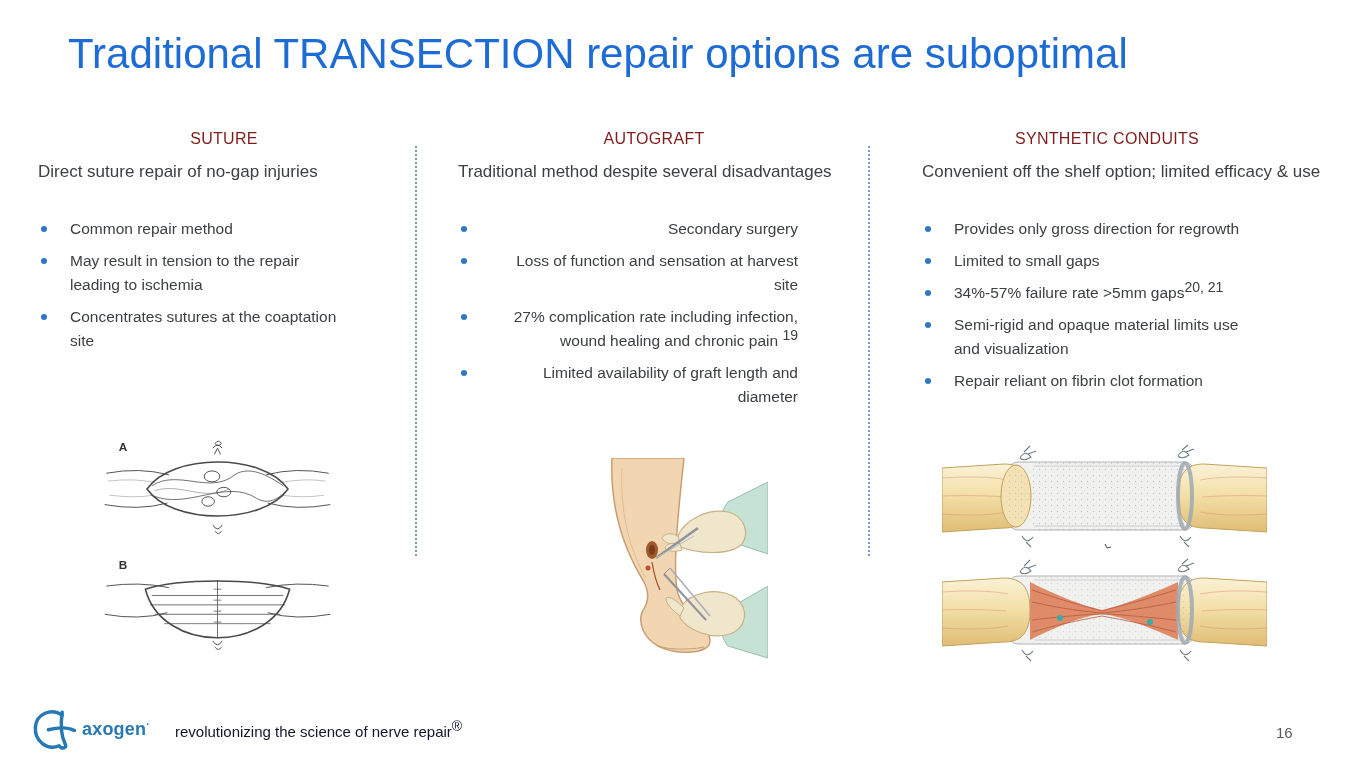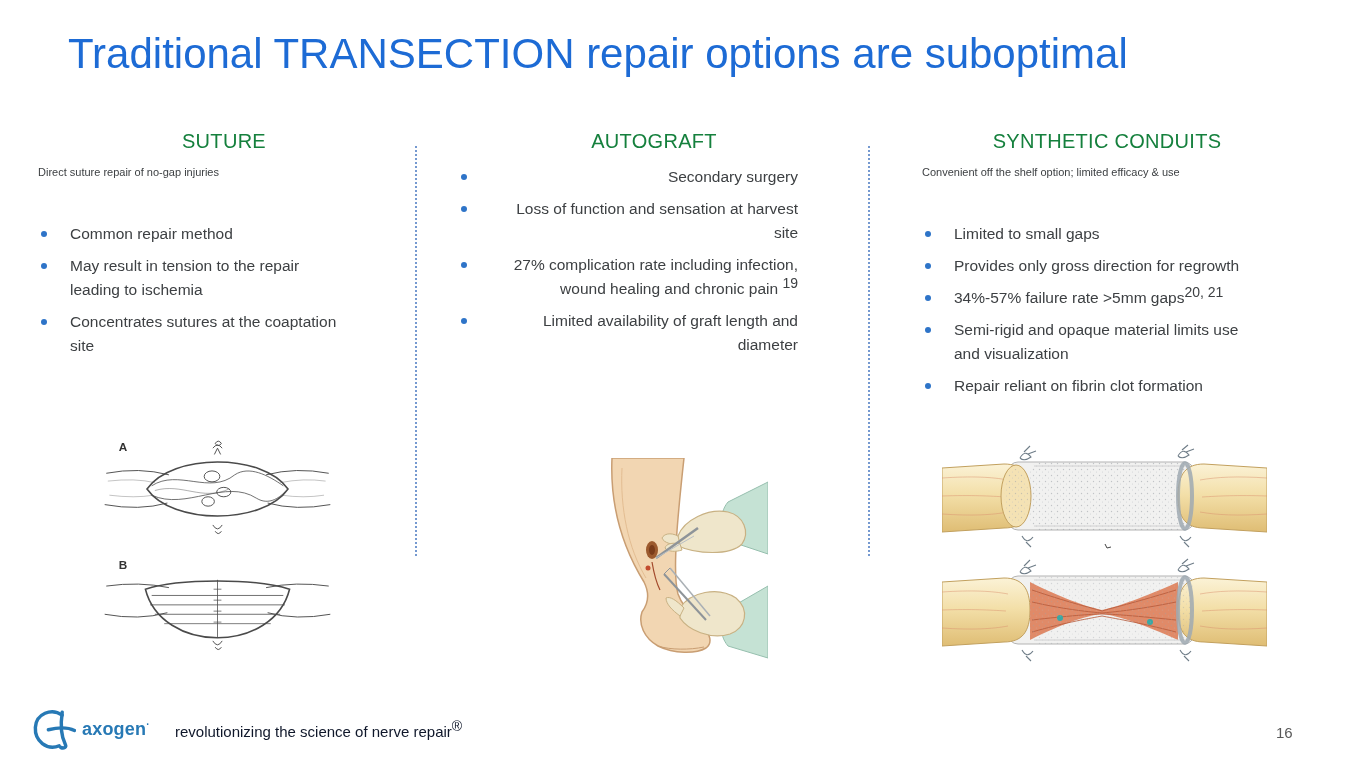--- a/index.html
+++ b/index.html
@@ -8,24 +8,24 @@
   .slide { position:relative; width:1365px; height:768px; background:#ffffff; overflow:hidden; }
 
   .title { position:absolute; left:68px; top:30px; width:1260px;
            font-size:42px; line-height:1.15; color:#1d6bd5; font-weight:400; }
 
   .col { position:absolute; top:130px; color:#3d4043; }
   .col1 { left:38px;  width:372px; }
   .col2 { left:458px; width:392px; }
   .col3 { left:922px; width:400px; }
 
-  .col-header { text-align:center; font-size:20px; color:#15803d; margin-bottom:12px; letter-spacing:0.3px; }
+  .col-header { text-align:center; font-size:16px; color:#7f1d1d; margin-bottom:12px; letter-spacing:0.3px; }
   .col3 .col-header { width:370px; }
 
-  .col-subtitle { font-size:11px; line-height:1.4; min-height:57px; color:#3d4043; }
+  .col-subtitle { font-size:17px; line-height:1.4; min-height:57px; color:#3d4043; }
 
   ul.bullets { list-style:none; margin:0; padding:0; }
   .col1 ul.bullets { width:315px; }
   .col2 ul.bullets { width:340px;text-align:right; }
   .col3 ul.bullets { width:340px; }
   ul.bullets li { position:relative; padding-left:32px; font-size:15.5px; line-height:24px;
                   margin-bottom:8px; color:#3d4043; }
   ul.bullets li .dot { position:absolute; left:3px; top:9px; width:6px; height:6px;
                        border-radius:50%; background:#2e74c8; }
   sup { font-size:14px; line-height:0; }
@@ -62,36 +62,37 @@
       <li><span class="dot"></span><span>Common repair method</span><sup></sup></li>
       <li><span class="dot"></span><span>May result in tension to the repair leading to ischemia</span><sup></sup></li>
       <li><span class="dot"></span><span>Concentrates sutures at the coaptation site</span><sup></sup></li>
     </ul>
   </div>
 
   <div class="divider divider-1"></div>
 
   <div class="col col2">
     <div class="col-header">AUTOGRAFT</div>
+    <div class="col-subtitle">Traditional method despite several disadvantages</div>
     <ul class="bullets">
       <li><span class="dot"></span><span>Secondary surgery</span><sup></sup></li>
       <li><span class="dot"></span><span>Loss of function and sensation at harvest site</span><sup></sup></li>
       <li><span class="dot"></span><span>27% complication rate including infection, wound healing and chronic pain </span><sup>19</sup></li>
       <li><span class="dot"></span><span>Limited availability of graft length and diameter</span><sup></sup></li>
     </ul>
   </div>
 
   <div class="divider divider-2"></div>
 
   <div class="col col3">
     <div class="col-header">SYNTHETIC CONDUITS</div>
     <div class="col-subtitle">Convenient off the shelf option; limited efficacy &amp; use</div>
     <ul class="bullets">
+      <li><span class="dot"></span><span>Provides only gross direction for regrowth</span><sup></sup></li>
       <li><span class="dot"></span><span>Limited to small gaps</span><sup></sup></li>
-      <li><span class="dot"></span><span>Provides only gross direction for regrowth</span><sup></sup></li>
       <li><span class="dot"></span><span>34%-57% failure rate &gt;5mm gaps</span><sup>20, 21</sup></li>
       <li><span class="dot"></span><span>Semi-rigid and opaque material limits use and visualization</span><sup></sup></li>
       <li><span class="dot"></span><span>Repair reliant on fibrin clot formation</span><sup></sup></li>
     </ul>
   </div>
 
   <svg class="illus illus-suture" viewBox="0 0 300 300">
     <g stroke="#4a4a4a" fill="none" stroke-width="1.2">
       <path d="M8,68 Q50,60 88,70"></path>
         <path d="M6,108 Q50,116 86,106"></path>

